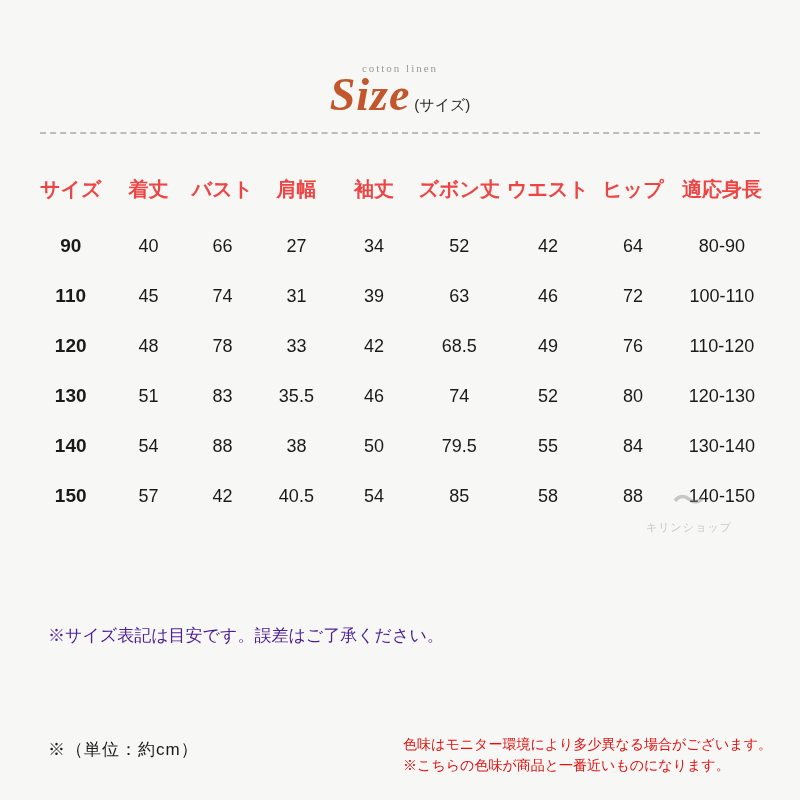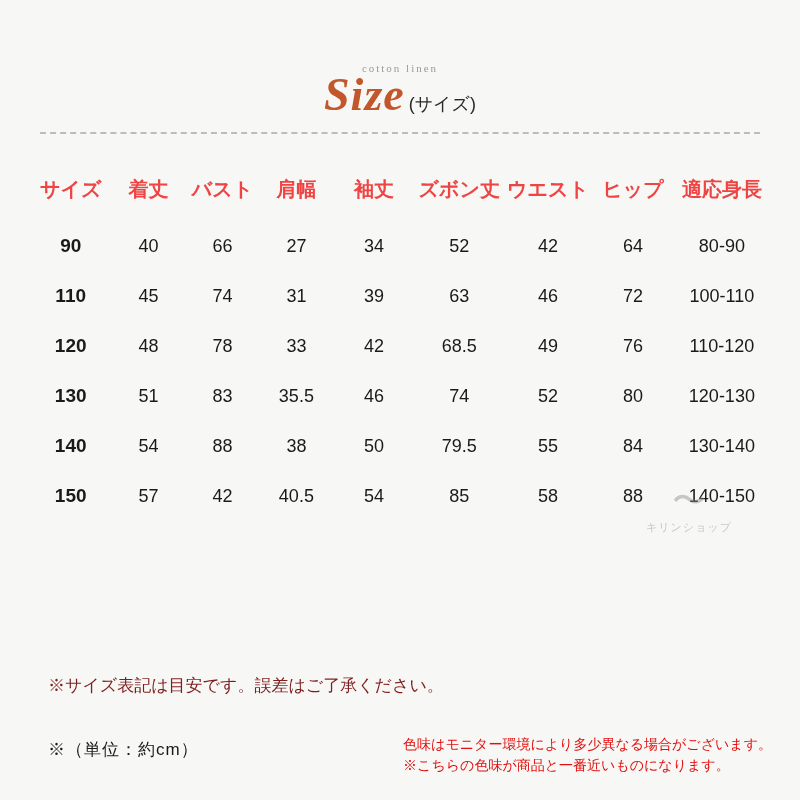--- a/index.html
+++ b/index.html
@@ -45,21 +45,21 @@
   .title-main {
     font-family: "Liberation Serif", serif;
     font-weight: bold;
     font-style: italic;
     font-size: 46px;
     color: #c1572b;
     letter-spacing: 1px;
     line-height: 1;
   }
   .title-sub {
-    font-size: 18px;
+    font-size: 15px;
     color: #2a2a2a;
     font-weight: normal;
     letter-spacing: 0px;
   }
 
   .divider {
     margin: 14px 40px 0 40px;
     border-top: 2px dashed #bdbdb8;
     height: 0;
   }
@@ -124,24 +124,24 @@
     font-size: 11px;
     color: #8c8c88;
     letter-spacing: 1px;
     margin-top: 2px;
   }
 
   
   .notes {
     position: absolute;
     left: 48px;
-    top: 672px;
+    top: 622px;
     font-size: 17px;
     line-height: 1.7;
-    color: #7f1d1d;
+    color: #4c1d95;
   }
   .unit {
     position: absolute;
     left: 48px;
     top: 738px;
     font-size: 17px;
     color: #1a1a1a;
     letter-spacing: 1px;
   }
   .red-note {

